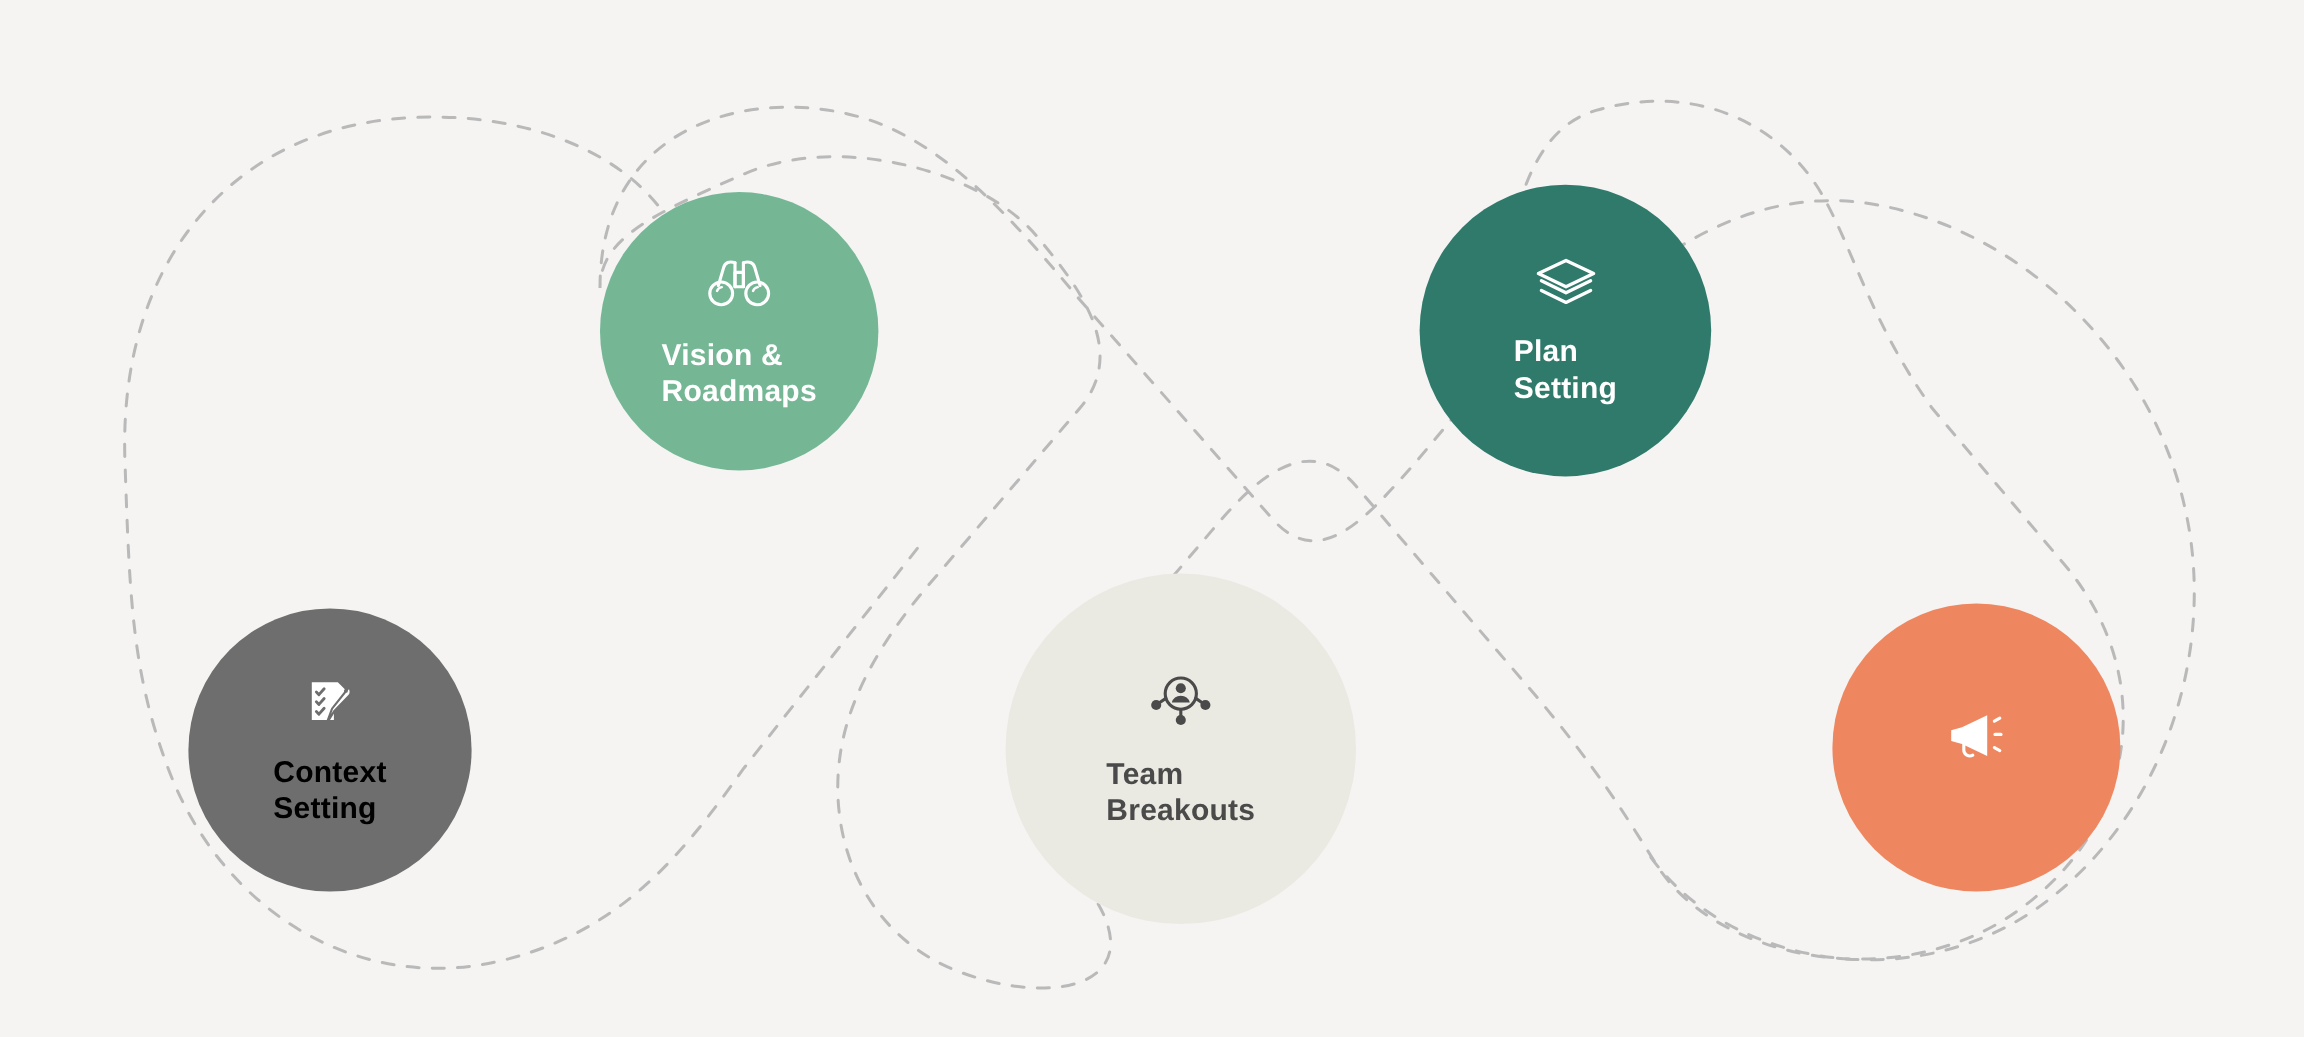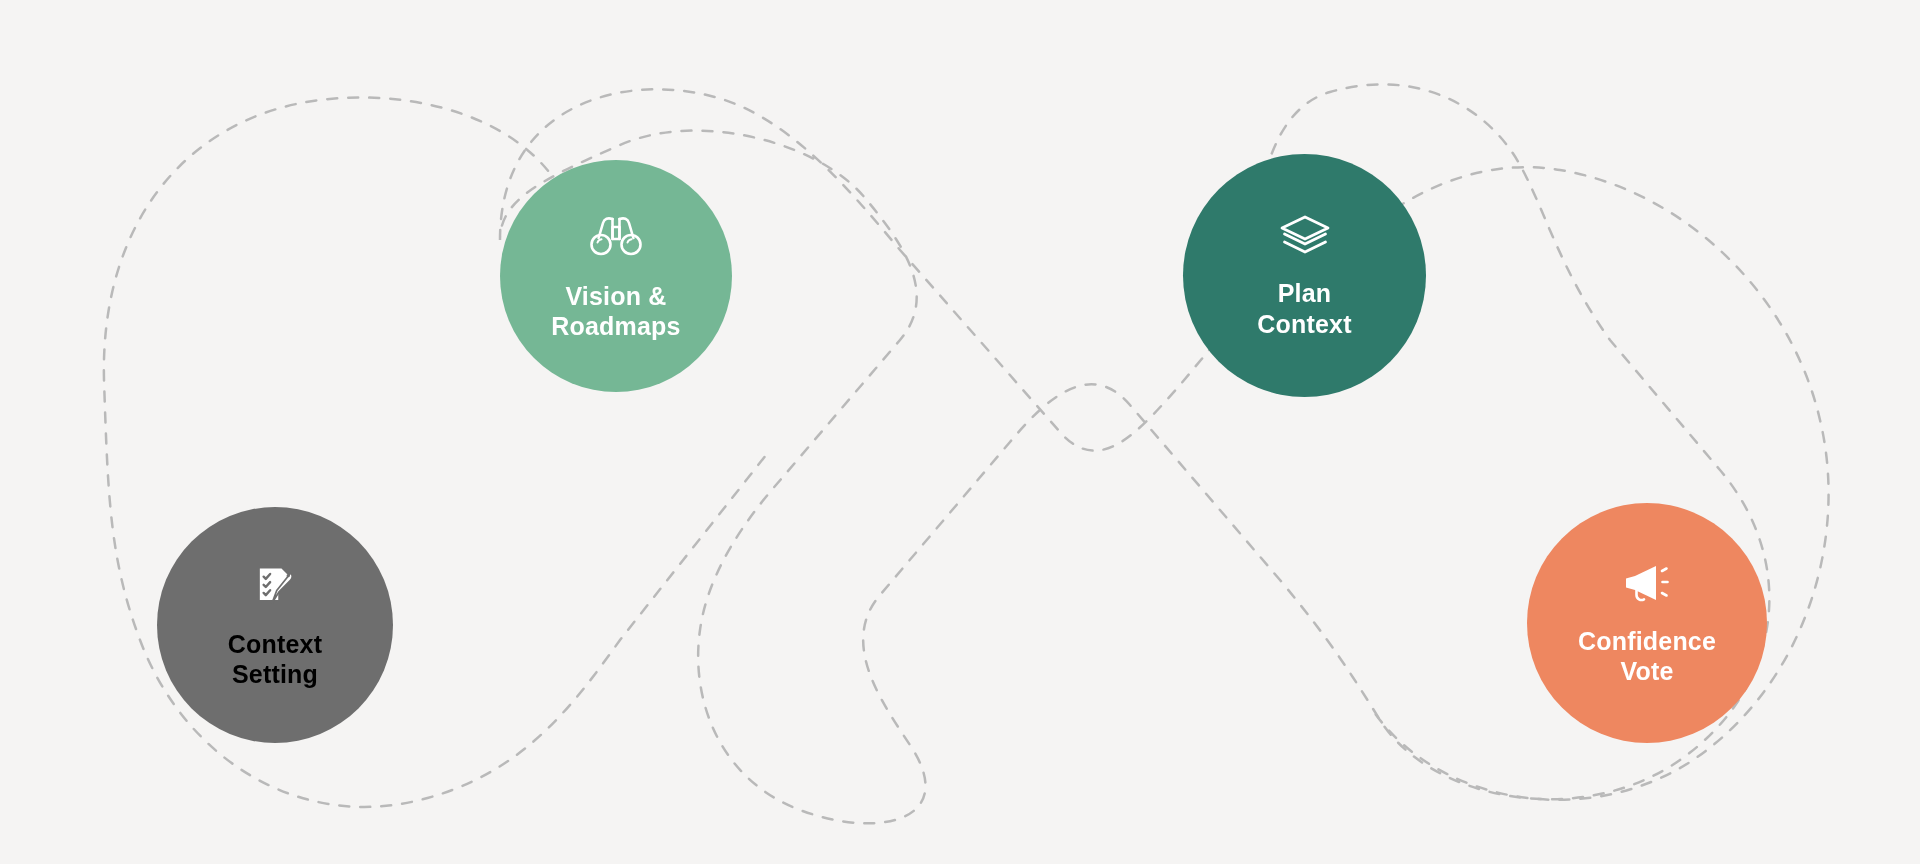--- a/index.html
+++ b/index.html
@@ -28,21 +28,20 @@
     pointer-events: none;
   }
   .node {
     position: absolute;
     border-radius: 50%;
     display: flex;
     flex-direction: column;
     align-items: center;
     justify-content: center;
     box-sizing: border-box;
-    text-align: center;
     user-select: none;
   }
   .node-icon {
     display: block;
     line-height: 0;
     margin-bottom: 14px;
   }
   .node-label {
     font-weight: bold;
     letter-spacing: 0.2px;
@@ -170,45 +169,62 @@
           <circle cx="43" cy="33.5" r="9.5"></circle>
           <path d="M9.5 31.5 a5 5 0 0 1 4 -3.2" stroke-width="2"></path>
           <path d="M39.5 31.5 a5 5 0 0 1 4 -3.2" stroke-width="2"></path>
         </g>
       </svg>
     </span>
     <span class="node-label">Vision &amp;
 Roadmaps</span>
   </div>
 
+  <div class="node" id="node-2">
+    <span class="node-icon">
+      <svg width="52" height="50" viewBox="0 0 52 50" xmlns="http://www.w3.org/2000/svg">
+        <g stroke="#4a4a4a" fill="none" stroke-width="2.6" stroke-linecap="round">
+          <circle cx="26" cy="20" r="13"></circle>
+          <path d="M13.5 24 L7.5 28"></path>
+          <path d="M38.5 24 L44.5 28"></path>
+          <path d="M26 33 L26 39.5"></path>
+        </g>
+        <circle cx="26" cy="15.5" r="4.2" fill="#4a4a4a"></circle>
+        <path d="M18.5 27.5 a7.8 7.8 0 0 1 15 0 z" fill="#4a4a4a"></path>
+        <circle cx="5.5" cy="29.5" r="4.2" fill="#4a4a4a"></circle>
+        <circle cx="46.5" cy="29.5" r="4.2" fill="#4a4a4a"></circle>
+        <circle cx="26" cy="42" r="4.2" fill="#4a4a4a"></circle>
+      </svg>
+    </span>
+    <span class="node-label">Team
+Breakouts</span>
+  </div>
 
   <div class="node" id="node-3">
     <span class="node-icon">
       <svg width="56" height="48" viewBox="0 0 56 48" xmlns="http://www.w3.org/2000/svg">
         <g fill="none" stroke="#ffffff" stroke-width="2.8" stroke-linejoin="round" stroke-linecap="round">
           <path d="M28 5 L51 16 L28 27 L5 16 Z"></path>
           <path d="M7.5 22 L28 32 L48.5 22"></path>
           <path d="M7.5 30 L28 40 L48.5 30"></path>
         </g>
       </svg>
     </span>
     <span class="node-label">Plan
-Context</span>
+Setting</span>
   </div>
 
   <div class="node" id="node-4">
     <span class="node-icon">
       <svg width="54" height="48" viewBox="0 0 54 48" xmlns="http://www.w3.org/2000/svg">
         <path d="M36 6 L36 40 L15 30 L15 16 Z" fill="#ffffff"></path>
         <path d="M15 16 L6 18.5 L6 27.5 L15 30 Z" fill="#ffffff"></path>
         <path d="M16.5 30.5 L16.5 35 a5 5 0 0 0 7.5 4.3" fill="none" stroke="#ffffff" stroke-width="2.6" stroke-linecap="round"></path>
         <g stroke="#ffffff" stroke-width="2.6" stroke-linecap="round">
           <path d="M42 11 L46.5 8.5"></path>
           <path d="M42.5 22 L47.5 22"></path>
           <path d="M42 33 L46.5 35.5"></path>
         </g>
       </svg>
     </span>
-    <span class="node-label">Confidence
-Vote</span>
   </div>
 
 </div>
 
 </body></html>

